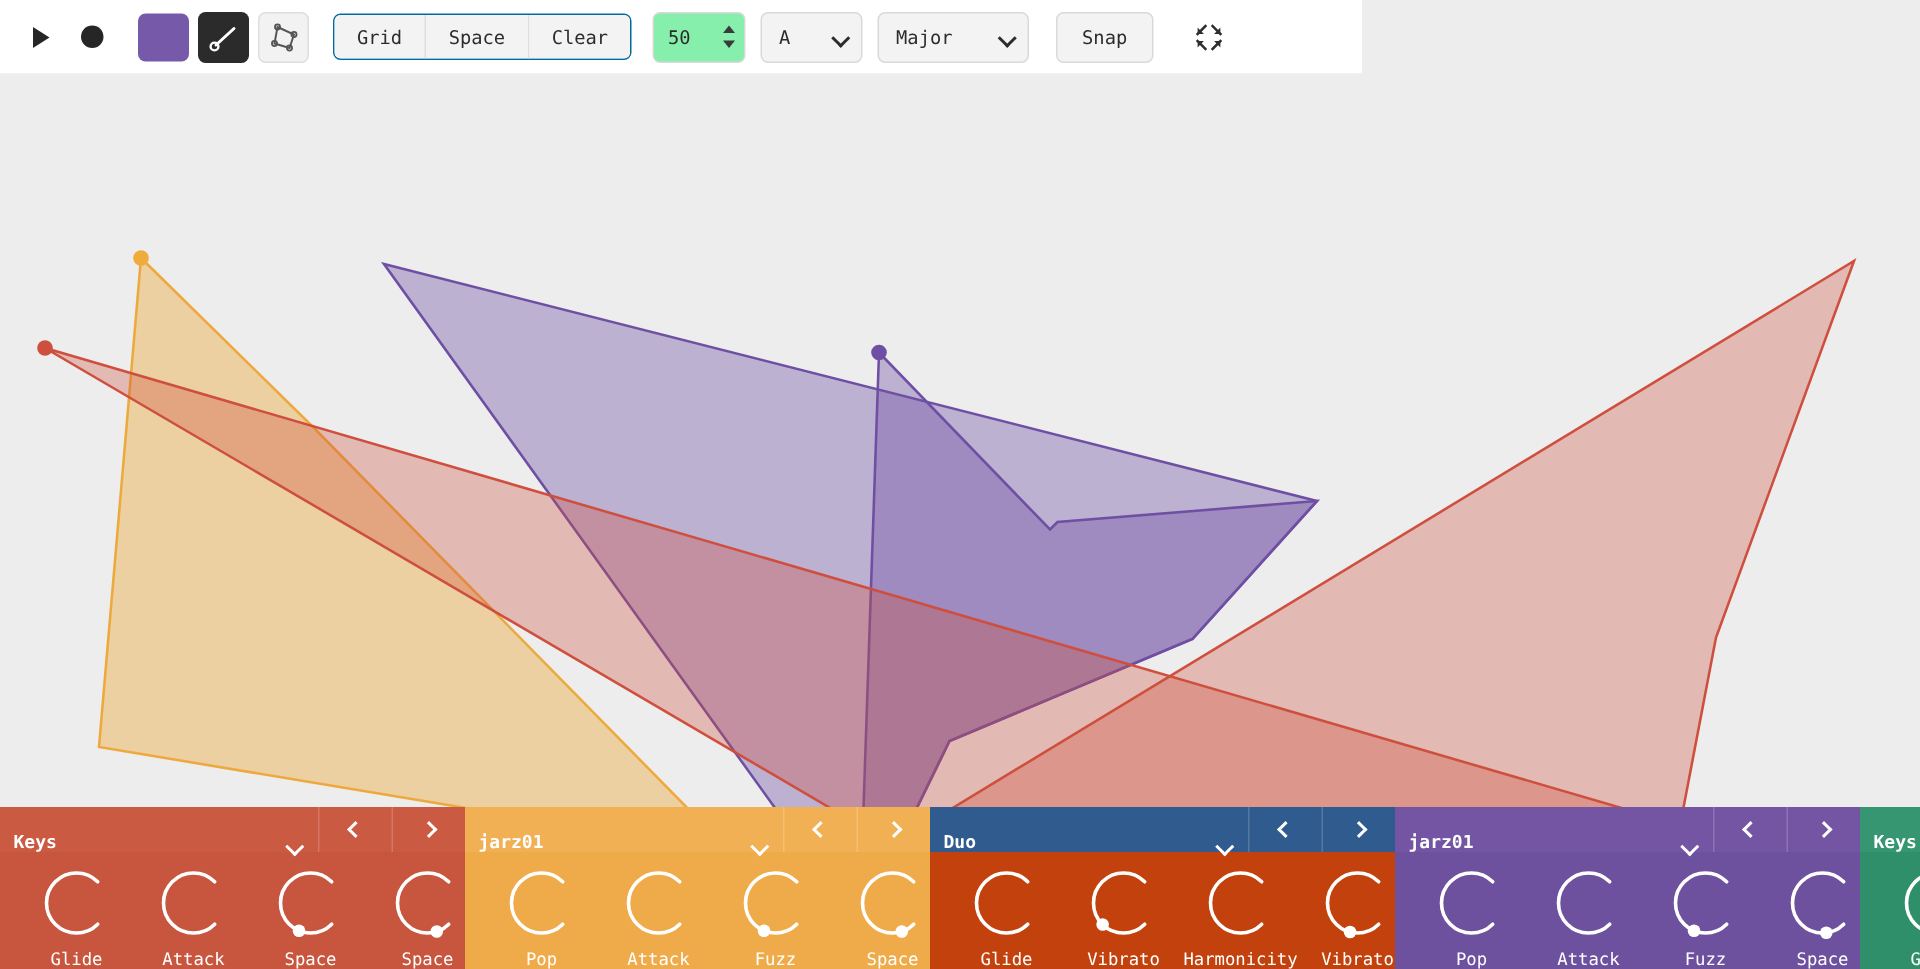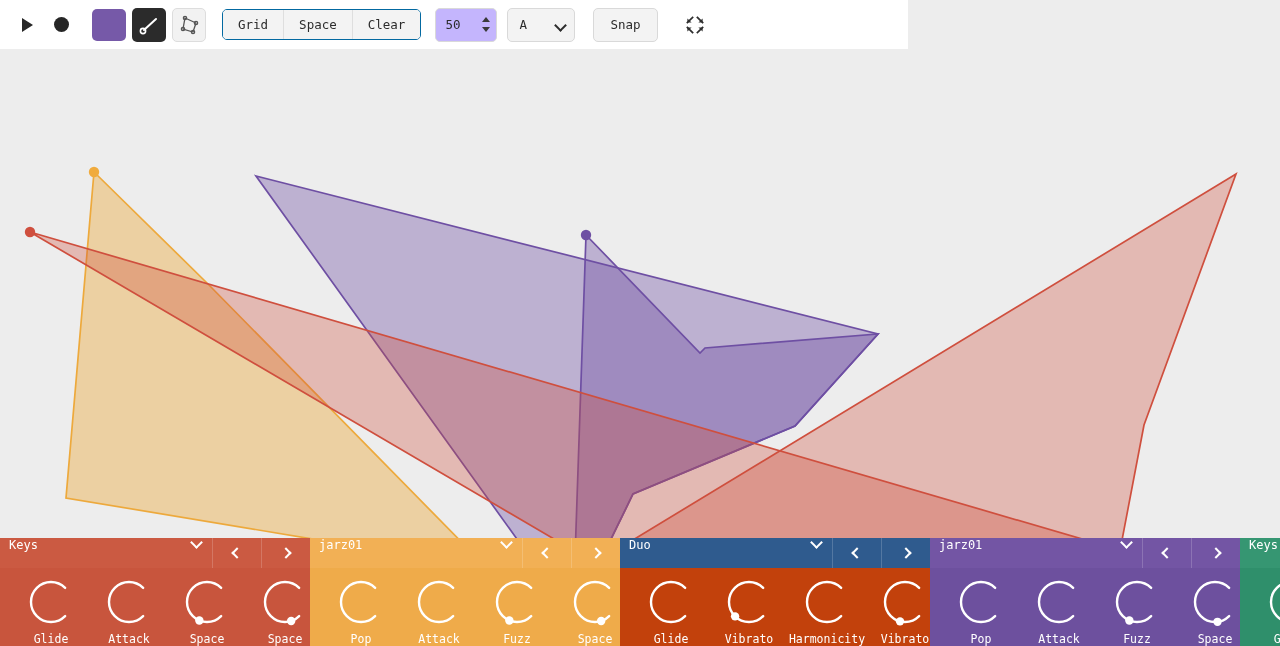--- a/index.html
+++ b/index.html
@@ -101,21 +101,21 @@
     padding: 8px 15px;
     cursor: pointer;
     line-height: 1.1;
   }
   .btn-group .gbtn:last-child { border-right: none; }
 
   .num-wrap {
     margin-left: 14px;
     display: flex;
     align-items: center;
-    background: #c4b5fd;
+    background: #86efac;
     border: 1px solid #d9d9d9;
     border-radius: 5px;
     height: 34px;
     padding: 0 4px 0 9px;
     width: 62px;
     justify-content: space-between;
     flex: 0 0 auto;
   }
   .num-wrap input {
     width: 26px;
@@ -235,25 +235,26 @@
 
   .p-head {
     height: 30px;
     display: flex;
     align-items: stretch;
     flex: 0 0 auto;
   }
   .p-name {
     flex: 1 1 auto;
     display: flex;
-    align-items: flex-start;
+    align-items: flex-end;
     justify-content: space-between;
     padding: 0 9px 0 9px;
     cursor: pointer;
     min-width: 0;
+    font-weight: bold;
   }
   .p-name .nm {
     font-size: 12px;
     color: #ffffff;
     white-space: nowrap;
     overflow: hidden;
   }
   .chev-w {
     width: 13px; height: 8px;
     position: relative;
@@ -354,20 +355,24 @@
         <span class="up"></span>
         <span class="dn"></span>
       </span>
     </div>
 
     <div class="sel-wrap w-note">
       <span class="sel-val">A</span>
       <span class="chev"></span>
     </div>
 
+    <div class="sel-wrap w-scale">
+      <span class="sel-val">Major</span>
+      <span class="chev"></span>
+    </div>
 
     <button class="clear-btn">Snap</button>
 
     <button class="fs-btn">
       <svg width="20" height="20" viewBox="0 0 20 20">
         <g stroke="#2e2e2e" stroke-width="1.7" fill="none" stroke-linecap="square">
           <path d="M7.6 2.4 L2.4 7.6"></path>
             <path d="M2.4 3.4 L2.4 7.6 L6.6 7.6" fill="#2e2e2e" stroke="none"></path>
           <path d="M12.4 2.4 L17.6 7.6"></path>
             <path d="M17.6 3.4 L17.6 7.6 L13.4 7.6" fill="#2e2e2e" stroke="none"></path>

